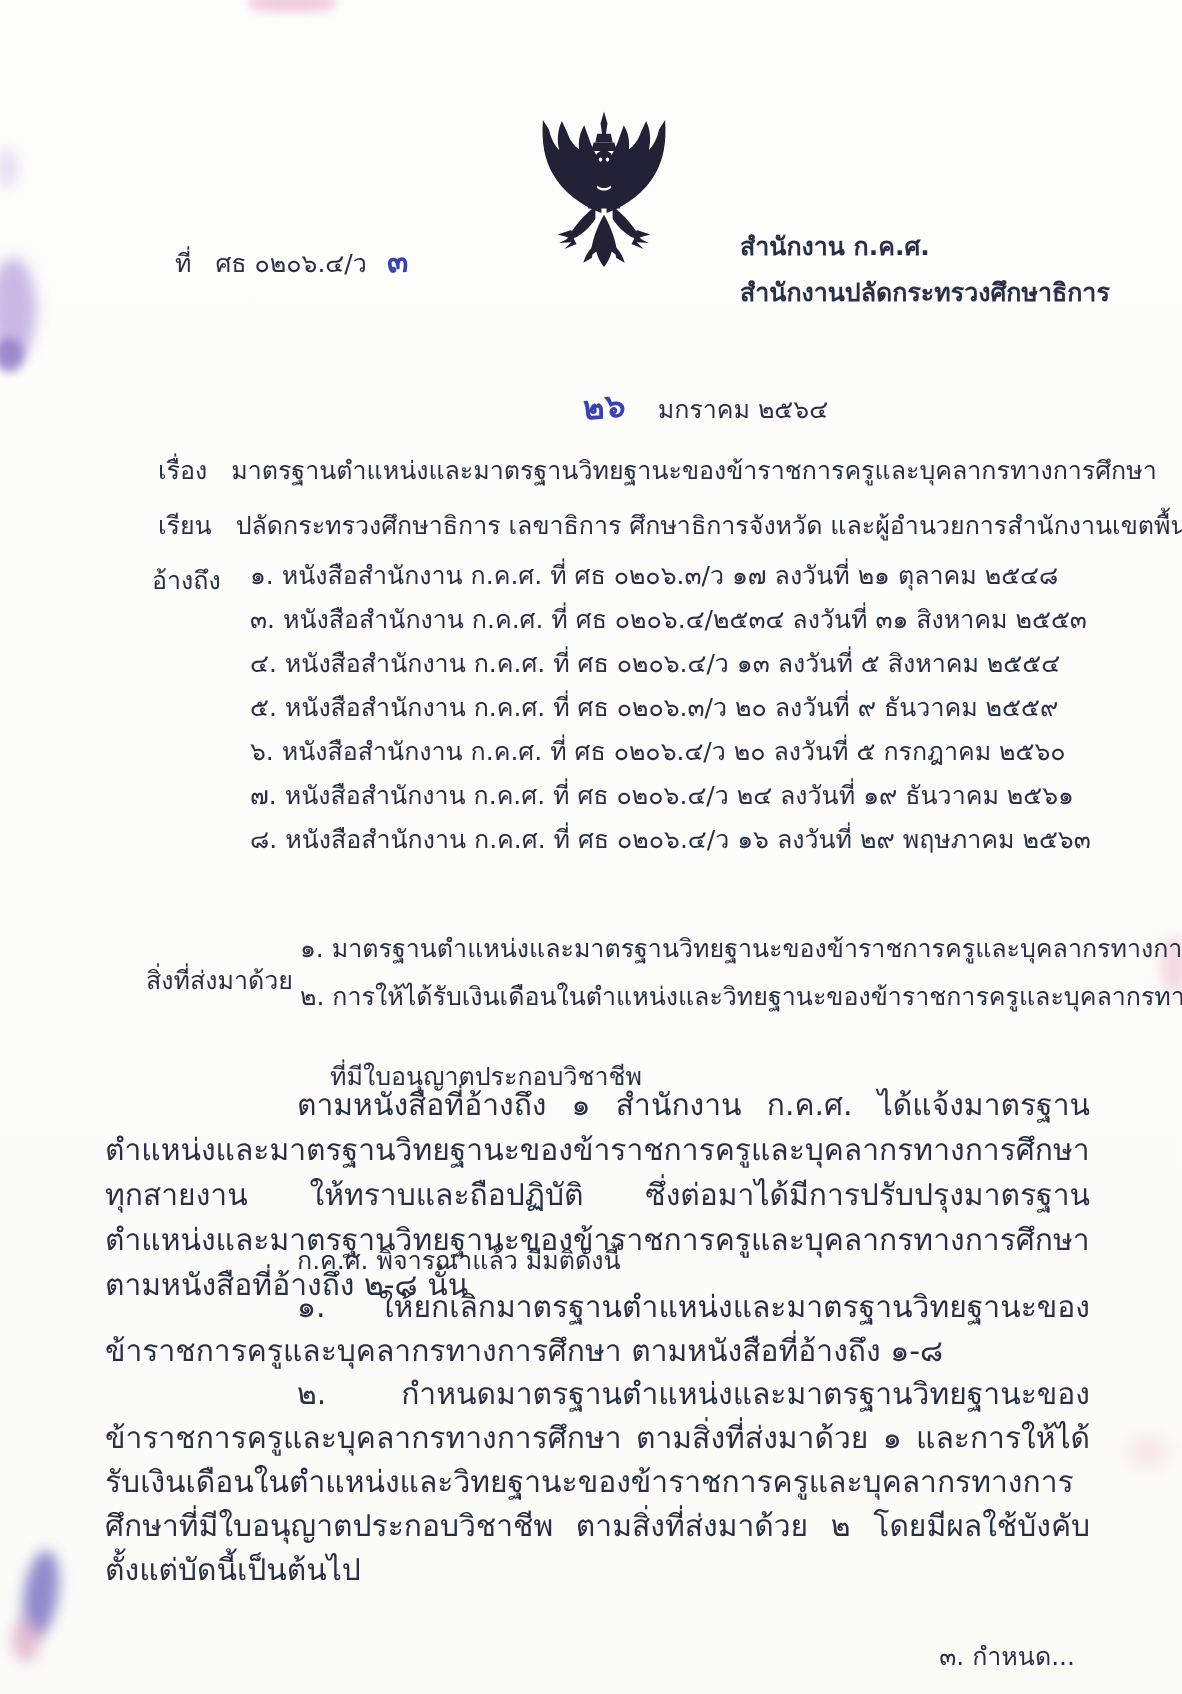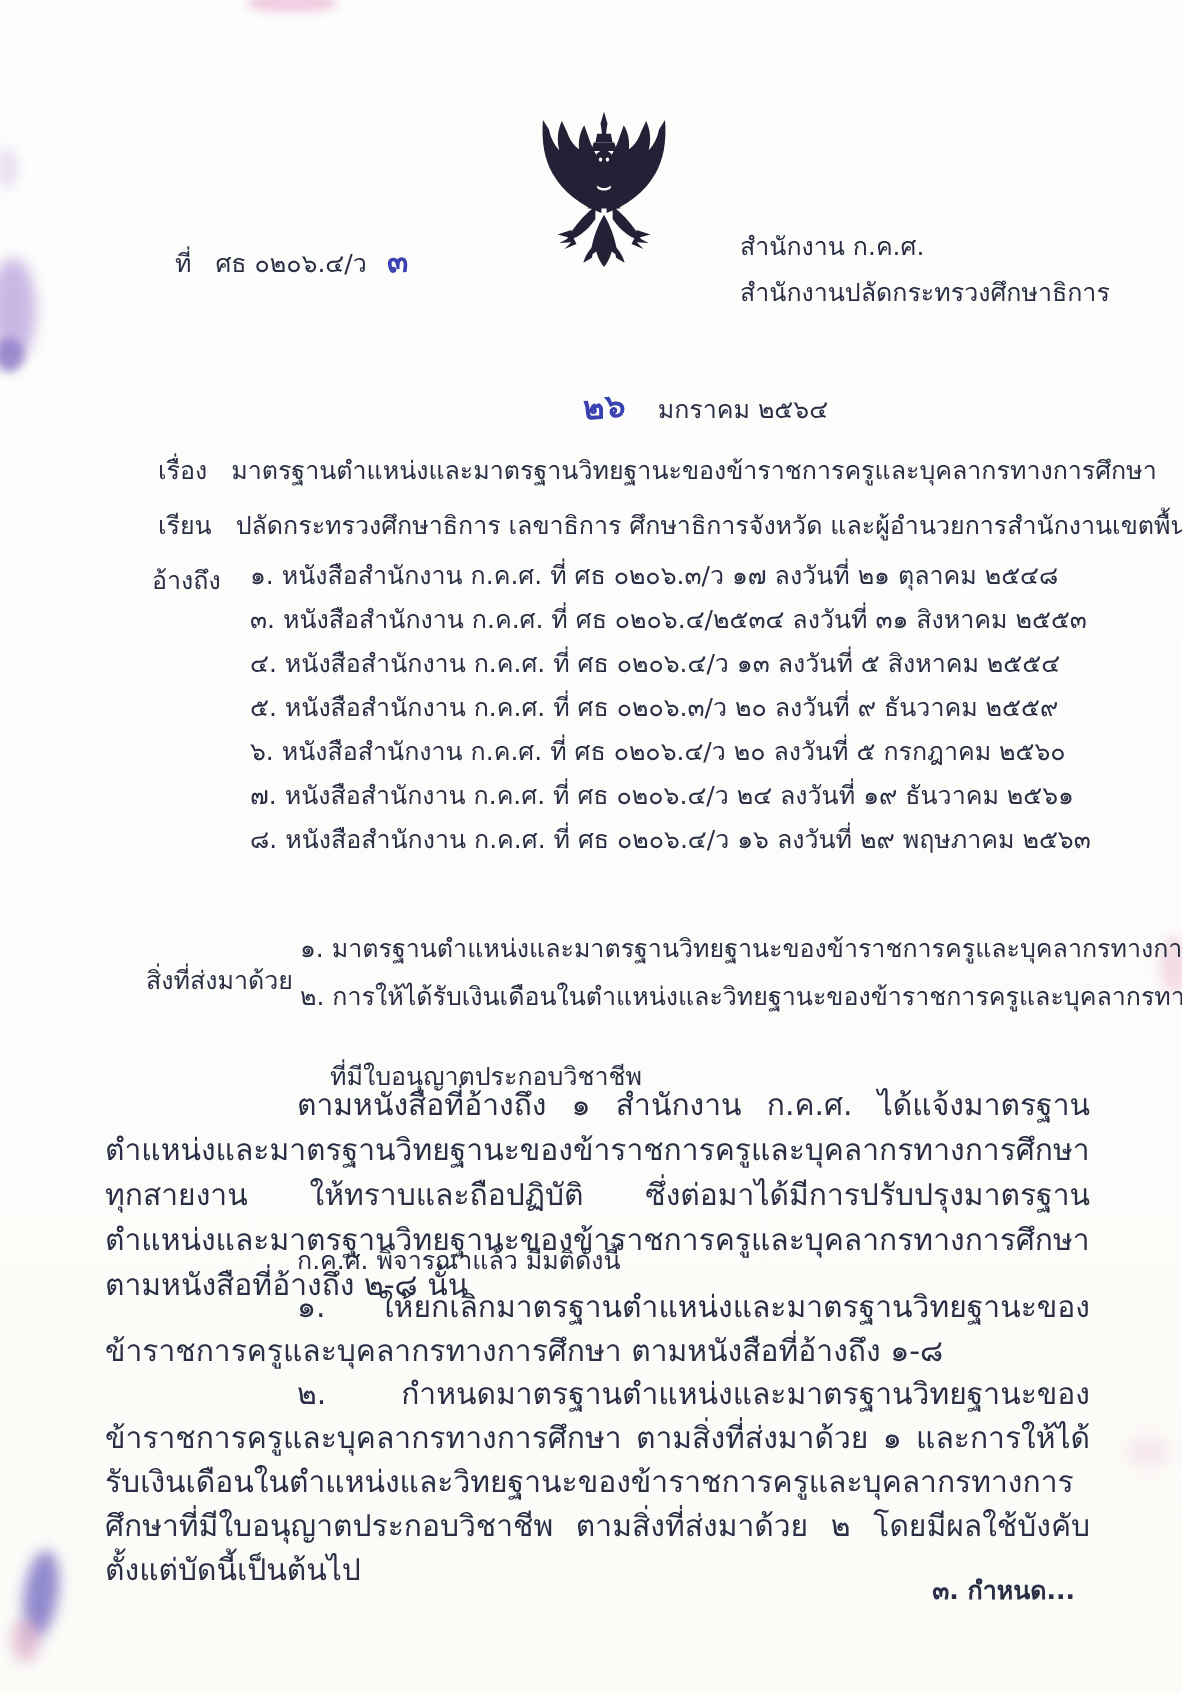--- a/index.html
+++ b/index.html
@@ -11,21 +11,21 @@
     overflow:hidden;
     font-family:"DejaVu Sans","Liberation Sans",sans-serif;
     color:#2b2f45;
   }
   .abs{position:absolute;}
   .t{font-size:25px;white-space:nowrap;}
   .row .lbl{display:inline-block;margin-right:16px;}
   .hand{color:#3a41b0;font-weight:600;display:inline-block;transform:rotate(-3deg);}
   .doc-no .hand{font-size:31px;margin-left:12px;}
   .date-line .hand{font-size:33px;margin-right:24px;transform:rotate(-5deg) skewX(-5deg);}
-  .agency div{line-height:46px;}
+  .agency div{line-height:46px;font-weight:bold;}
   .refs-items div{line-height:44px;white-space:nowrap;font-size:25px;}
   .para{font-size:30px;line-height:45px;text-align:justify;text-indent:192px;width:985px;}
   .cont-mark{font-size:25px;width:230px;text-align:right;white-space:nowrap;}
   .artifact{position:absolute;border-radius:50%;pointer-events:none;}
   .a1{left:-10px;top:258px;width:46px;height:104px;background:#b9a2dd;filter:blur(7px);opacity:.75;}
   .a1b{left:-6px;top:338px;width:30px;height:34px;background:#8d7bc6;filter:blur(5px);opacity:.8;}
   .a2{left:248px;top:-6px;width:88px;height:18px;background:#eec3dc;filter:blur(5px);opacity:.85;border-radius:40%;}
   .a3{left:24px;top:1550px;width:34px;height:88px;background:#7f76c5;filter:blur(7px);opacity:.85;transform:rotate(8deg);}
   .a3b{left:12px;top:1618px;width:28px;height:44px;background:#d9a8c6;filter:blur(7px);opacity:.7;}
   .a4{left:1160px;top:936px;width:28px;height:58px;background:#f0cdd9;filter:blur(6px);opacity:.7;}
@@ -119,15 +119,15 @@
   <div class="abs t" style="left:330px;top:1056px;">ที่มีใบอนุญาตประกอบวิชาชีพ</div>
 
   <div class="abs para" style="left:105px;top:1082px;">ตามหนังสือที่อ้างถึง ๑ สำนักงาน ก.ค.ศ. ได้แจ้งมาตรฐานตำแหน่งและมาตรฐานวิทยฐานะของข้าราชการครูและบุคลากรทางการศึกษา ทุกสายงาน ให้ทราบและถือปฏิบัติ ซึ่งต่อมาได้มีการปรับปรุงมาตรฐานตำแหน่งและมาตรฐานวิทยฐานะของข้าราชการครูและบุคลากรทางการศึกษา ตามหนังสือที่อ้างถึง ๒-๘ นั้น</div>
 
   <div class="abs t" style="left:297px;top:1240px;">ก.ค.ศ. พิจารณาแล้ว มีมติดังนี้</div>
 
   <div class="abs para" style="left:105px;top:1285px;line-height:44px;">๑. ให้ยกเลิกมาตรฐานตำแหน่งและมาตรฐานวิทยฐานะของข้าราชการครูและบุคลากรทางการศึกษา ตามหนังสือที่อ้างถึง ๑-๘</div>
 
   <div class="abs para" style="left:105px;top:1372px;line-height:44px;">๒. กำหนดมาตรฐานตำแหน่งและมาตรฐานวิทยฐานะของข้าราชการครูและบุคลากรทางการศึกษา ตามสิ่งที่ส่งมาด้วย ๑ และการให้ได้รับเงินเดือนในตำแหน่งและวิทยฐานะของข้าราชการครูและบุคลากรทางการศึกษาที่มีใบอนุญาตประกอบวิชาชีพ ตามสิ่งที่ส่งมาด้วย ๒ โดยมีผลใช้บังคับตั้งแต่บัดนี้เป็นต้นไป</div>
 
-  <div class="abs cont-mark" style="left:845px;top:1570px;font-weight:bold;">๓. กำหนด...</div>
+  <div class="abs cont-mark" style="left:845px;top:1636px;">๓. กำหนด...</div>
 
 </div>
 
 </body></html>

